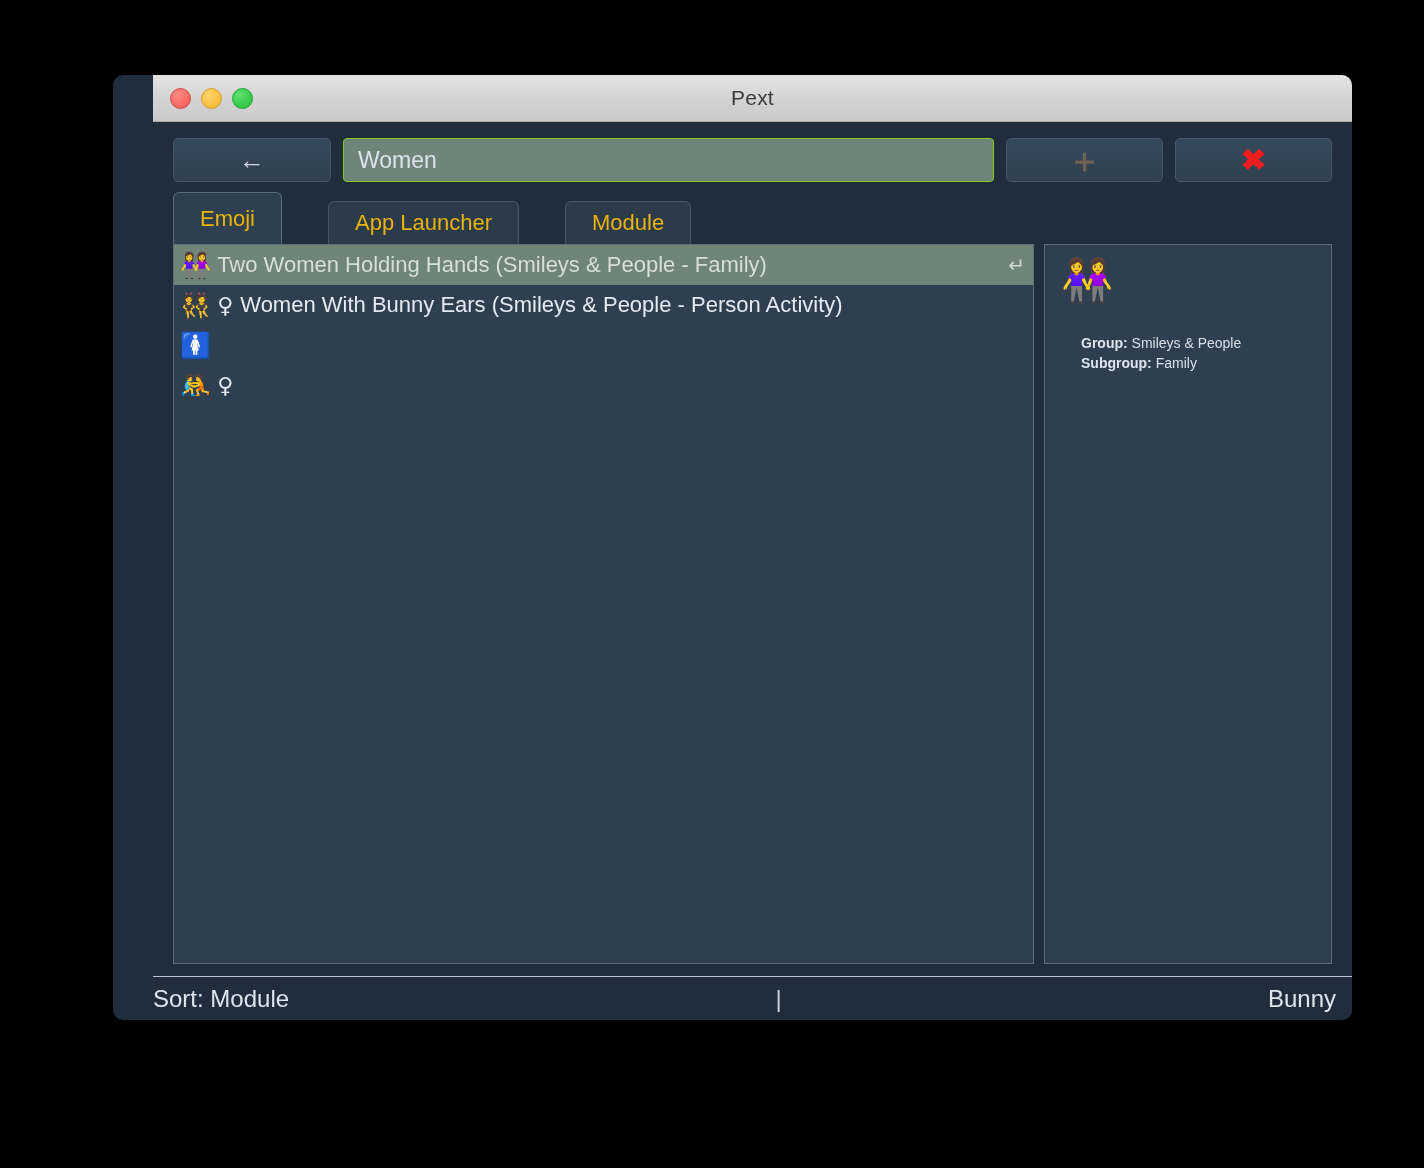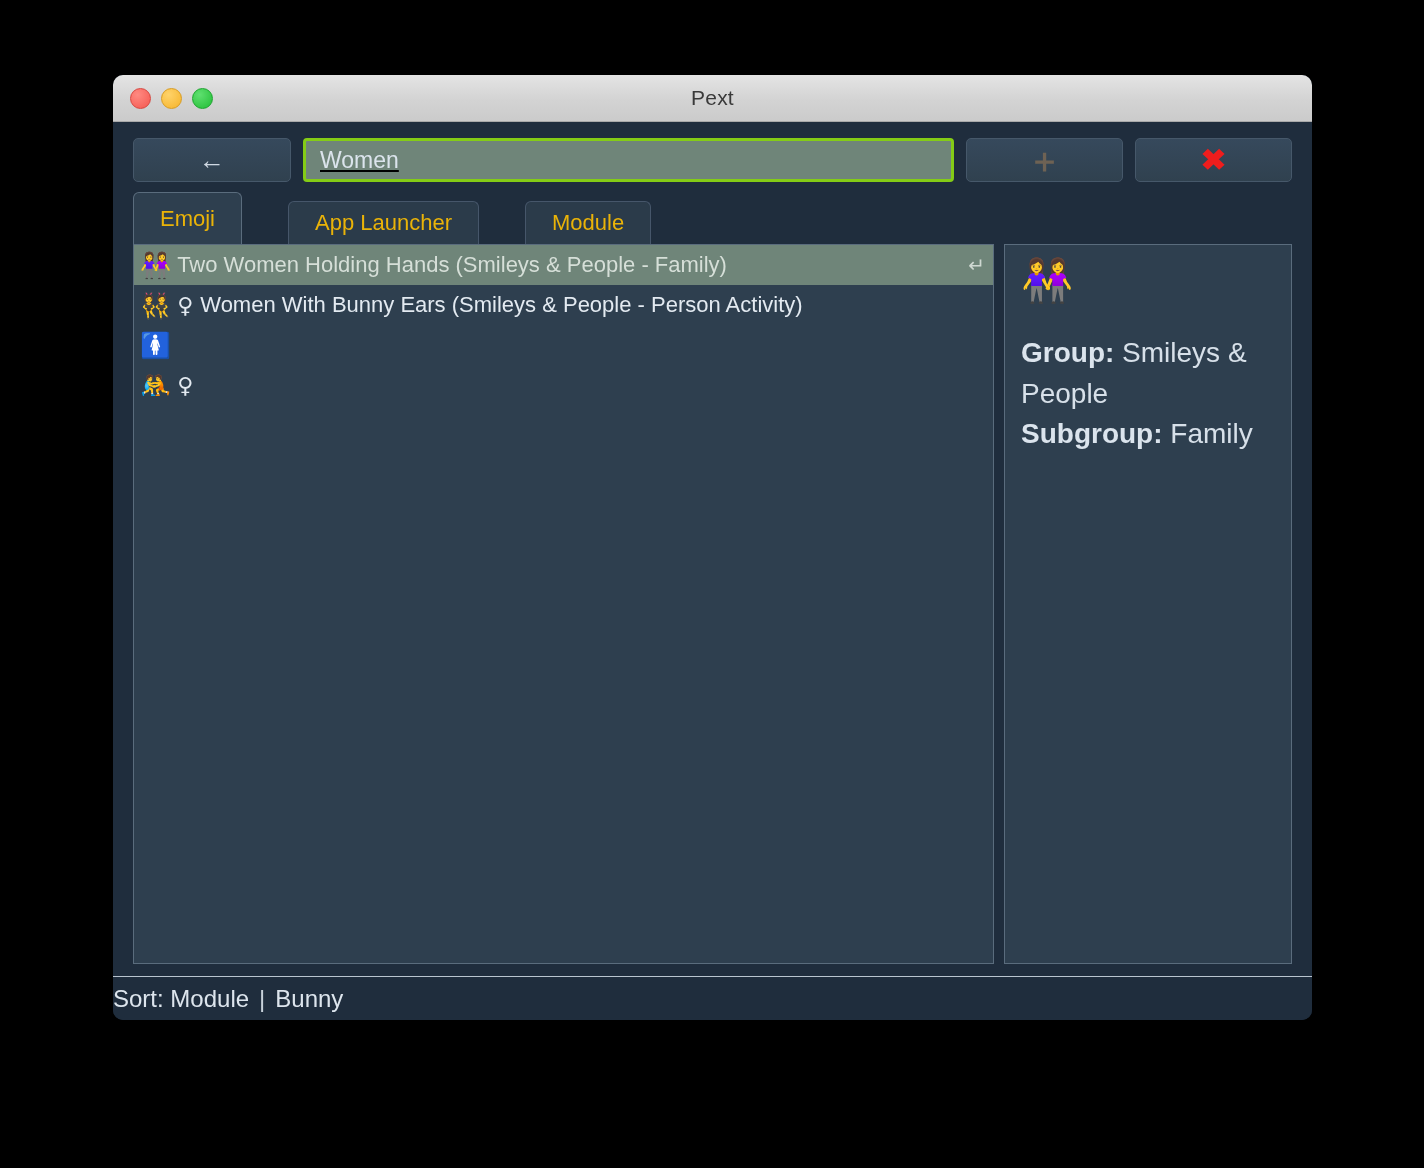--- a/index.html
+++ b/index.html
@@ -25,20 +25,21 @@
     left: 113px;
     top: 75px;
     width: 1199px;
     height: 945px;
     border-radius: 10px;
     background: #1f2d3d;
     box-shadow: 0 6px 22px rgba(0,0,0,0.75);
     overflow: hidden;
     display: flex;
     flex-direction: column;
+    padding-left: 40px;
   }
 
   
   .titlebar {
     position: relative;
     height: 46px;
     flex: 0 0 46px;
     background: linear-gradient(to bottom, #e4e4e4 0%, #d3d3d3 55%, #cbcbcb 100%);
     border-bottom: 1px solid #a9a9a9;
     display: flex;
@@ -122,27 +123,26 @@
     line-height: 1;
     color: #ef1d1d;
     font-weight: 700;
     transform: scaleY(0.95);
   }
 
   .searchbox {
     flex: 1 1 auto;
     height: 44px;
     border-radius: 4px;
-    border: 3px solid #84cc16;
+    border: 1px solid #84cc16;
     background: #6f8579;
     box-sizing: border-box;
     display: flex;
     align-items: center;
     padding: 0 12px;
-    text-decoration: underline;
   }
   .searchbox input {
     width: 100%;
     border: 0;
     outline: 0;
     background: transparent;
     font-family: "Liberation Sans", sans-serif;
     font-size: 23px;
     color: #dbe4ec;
   }
@@ -259,35 +259,36 @@
   }
   .detail-title {
     margin-top: 10px;
     font-size: 35px;
     font-weight: 700;
     color: #dbe4ed;
     line-height: 1.32;
   }
   .detail-meta {
     margin-top: 30px;
-    font-size: 28px;
+    font-size: 14px;
     color: #d7e0e9;
     line-height: 1.45;
+    margin-left: 20px;
   }
   .detail-meta b { color: #dbe4ed; }
 
   
   .statusbar {
     flex: 0 0 auto;
     height: 44px;
     border-top: 1px solid #b9c4cf;
     background: #1f2d3d;
     display: flex;
     align-items: center;
-    justify-content: flex-start;
+    justify-content: space-between;
     padding-right: 16px;
     box-sizing: border-box;
     color: #dde5ed;
     font-size: 24px;
   }
   .status-sep { margin: 0 10px; color: #c7d1da; }
 </style>
 </head>
 <body>
 

